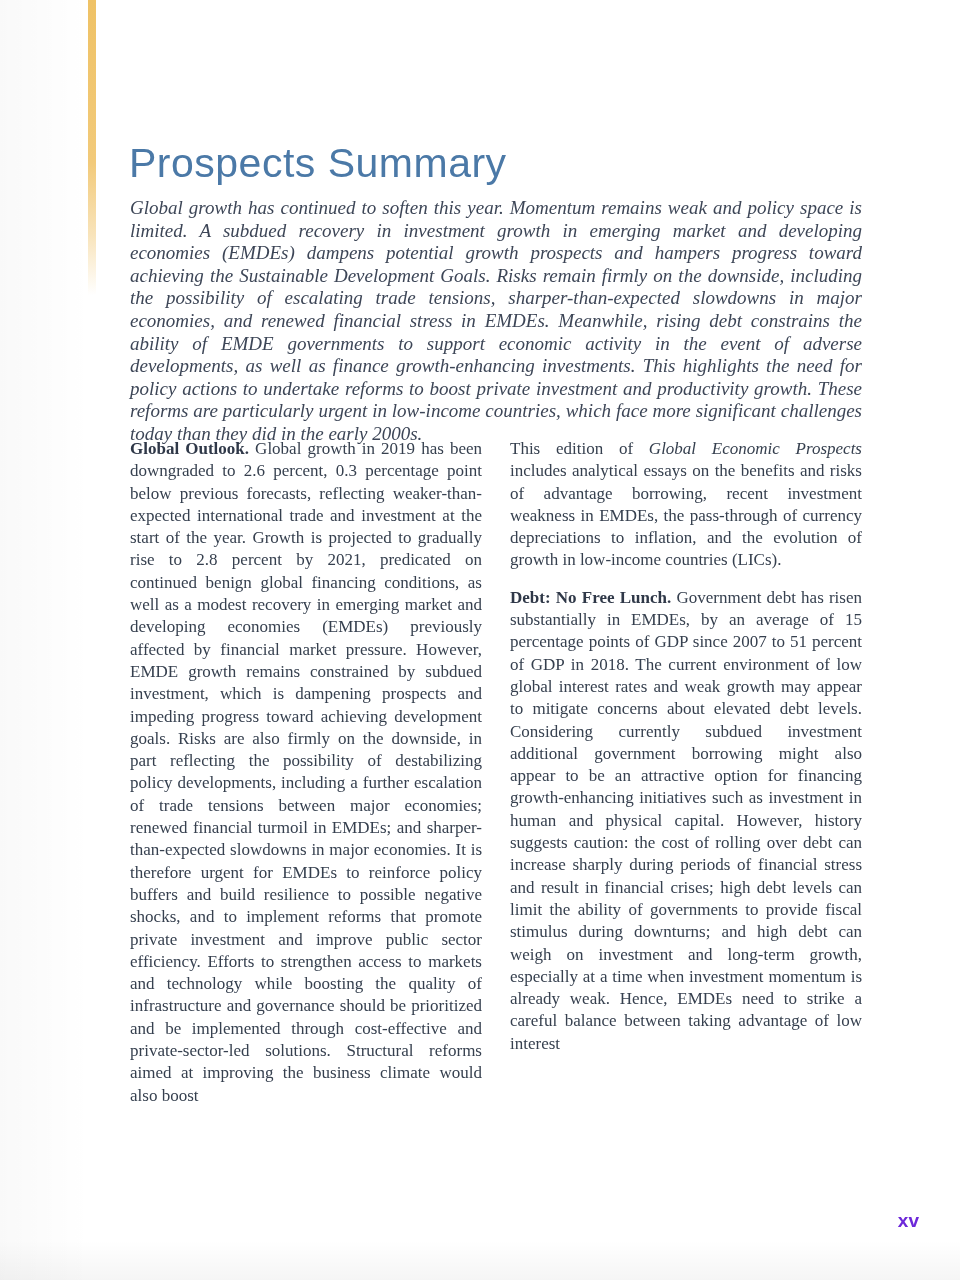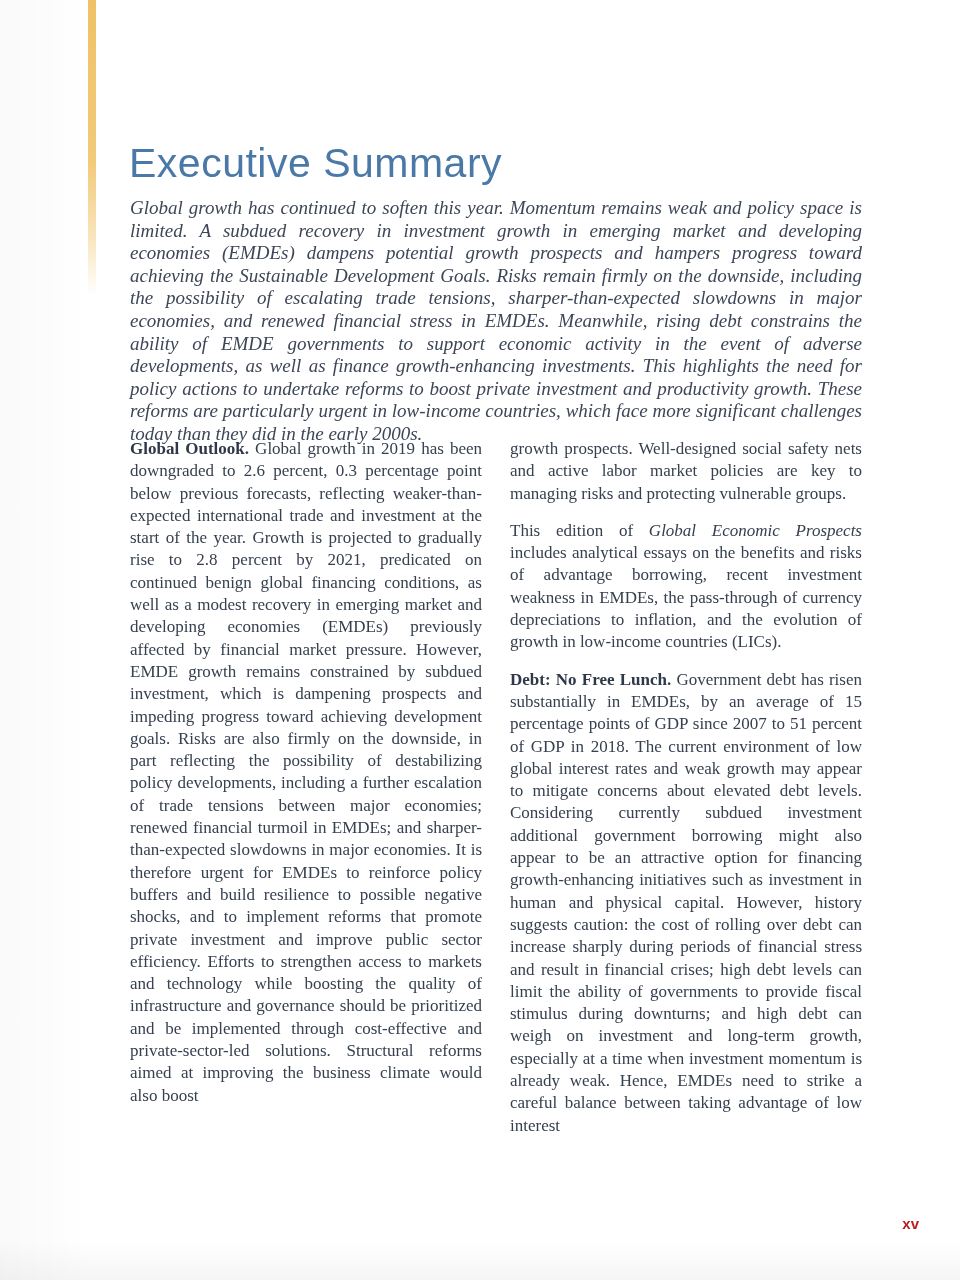--- a/index.html
+++ b/index.html
@@ -82,43 +82,42 @@
   }
   .booktitle {
     font-style: italic;
   }
   .page-number {
     position: absolute;
     right: 41px;
     bottom: 48px;
     font-family: "Liberation Sans", sans-serif;
     font-weight: bold;
-    font-size: 15px;
-    color: #b91c1c;
+    font-size: 19px;
+    color: #6d28d9;
   }
 </style>
 </head>
 <body>
 
 <div class="page-sheet"></div>
 
 <div class="accent-stripe"></div>
 
-<h1 class="page-title">Executive Summary</h1>
+<h1 class="page-title">Prospects Summary</h1>
 
 <div class="intro">Global growth has continued to soften this year. Momentum remains weak and policy space is limited. A subdued recovery in investment growth in emerging market and developing economies (EMDEs) dampens potential growth prospects and hampers progress toward achieving the Sustainable Development Goals. Risks remain firmly on the downside, including the possibility of escalating trade tensions, sharper-than-expected slowdowns in major economies, and renewed financial stress in EMDEs. Meanwhile, rising debt constrains the ability of EMDE governments to support economic activity in the event of adverse developments, as well as finance growth-enhancing investments. This highlights the need for policy actions to undertake reforms to boost private investment and productivity growth. These reforms are particularly urgent in low-income countries, which face more significant challenges today than they did in the early 2000s.</div>
 
 <div class="columns">
 
   <div class="col">
     <p><span class="lead">Global Outlook.</span><span> Global growth in 2019 has been downgraded to 2.6 percent, 0.3 percentage point below previous forecasts, reflecting weaker-than-expected international trade and investment at the start of the year. Growth is projected to gradually rise to 2.8 percent by 2021, predicated on continued benign global financing conditions, as well as a modest recovery in emerging market and developing economies (EMDEs) previously affected by financial market pressure. However, EMDE growth remains constrained by subdued investment, which is dampening prospects and impeding progress toward achieving development goals. Risks are also firmly on the downside, in part reflecting the possibility of destabilizing policy developments, including a further escalation of trade tensions between major economies; renewed financial turmoil in EMDEs; and sharper-than-expected slowdowns in major economies. It is therefore urgent for EMDEs to reinforce policy buffers and build resilience to possible negative shocks, and to implement reforms that promote private investment and improve public sector efficiency. Efforts to strengthen access to markets and technology while boosting the quality of infrastructure and governance should be prioritized and be implemented through cost-effective and private-sector-led solutions. Structural reforms aimed at improving the business climate would also boost</span></p>
   </div>
 
   <div class="col">
-    <p><span>growth prospects. Well-designed social safety nets and active labor market policies are key to managing risks and protecting vulnerable groups.</span></p>
 
     <p><span>This edition of </span><span class="booktitle">Global Economic Prospects</span><span> includes analytical essays on the benefits and risks of advantage borrowing, recent investment weakness in EMDEs, the pass-through of currency depreciations to inflation, and the evolution of growth in low-income countries (LICs).</span></p>
 
     <p><span class="lead">Debt: No Free Lunch.</span><span> Government debt has risen substantially in EMDEs, by an average of 15 percentage points of GDP since 2007 to 51 percent of GDP in 2018. The current environment of low global interest rates and weak growth may appear to mitigate concerns about elevated debt levels. Considering currently subdued investment additional government borrowing might also appear to be an attractive option for financing growth-enhancing initiatives such as investment in human and physical capital. However, history suggests caution: the cost of rolling over debt can increase sharply during periods of financial stress and result in financial crises; high debt levels can limit the ability of governments to provide fiscal stimulus during downturns; and high debt can weigh on investment and long-term growth, especially at a time when investment momentum is already weak. Hence, EMDEs need to strike a careful balance between taking advantage of low interest</span></p>
   </div>
 
 </div>
 
 <div class="page-number">xv</div>
 

